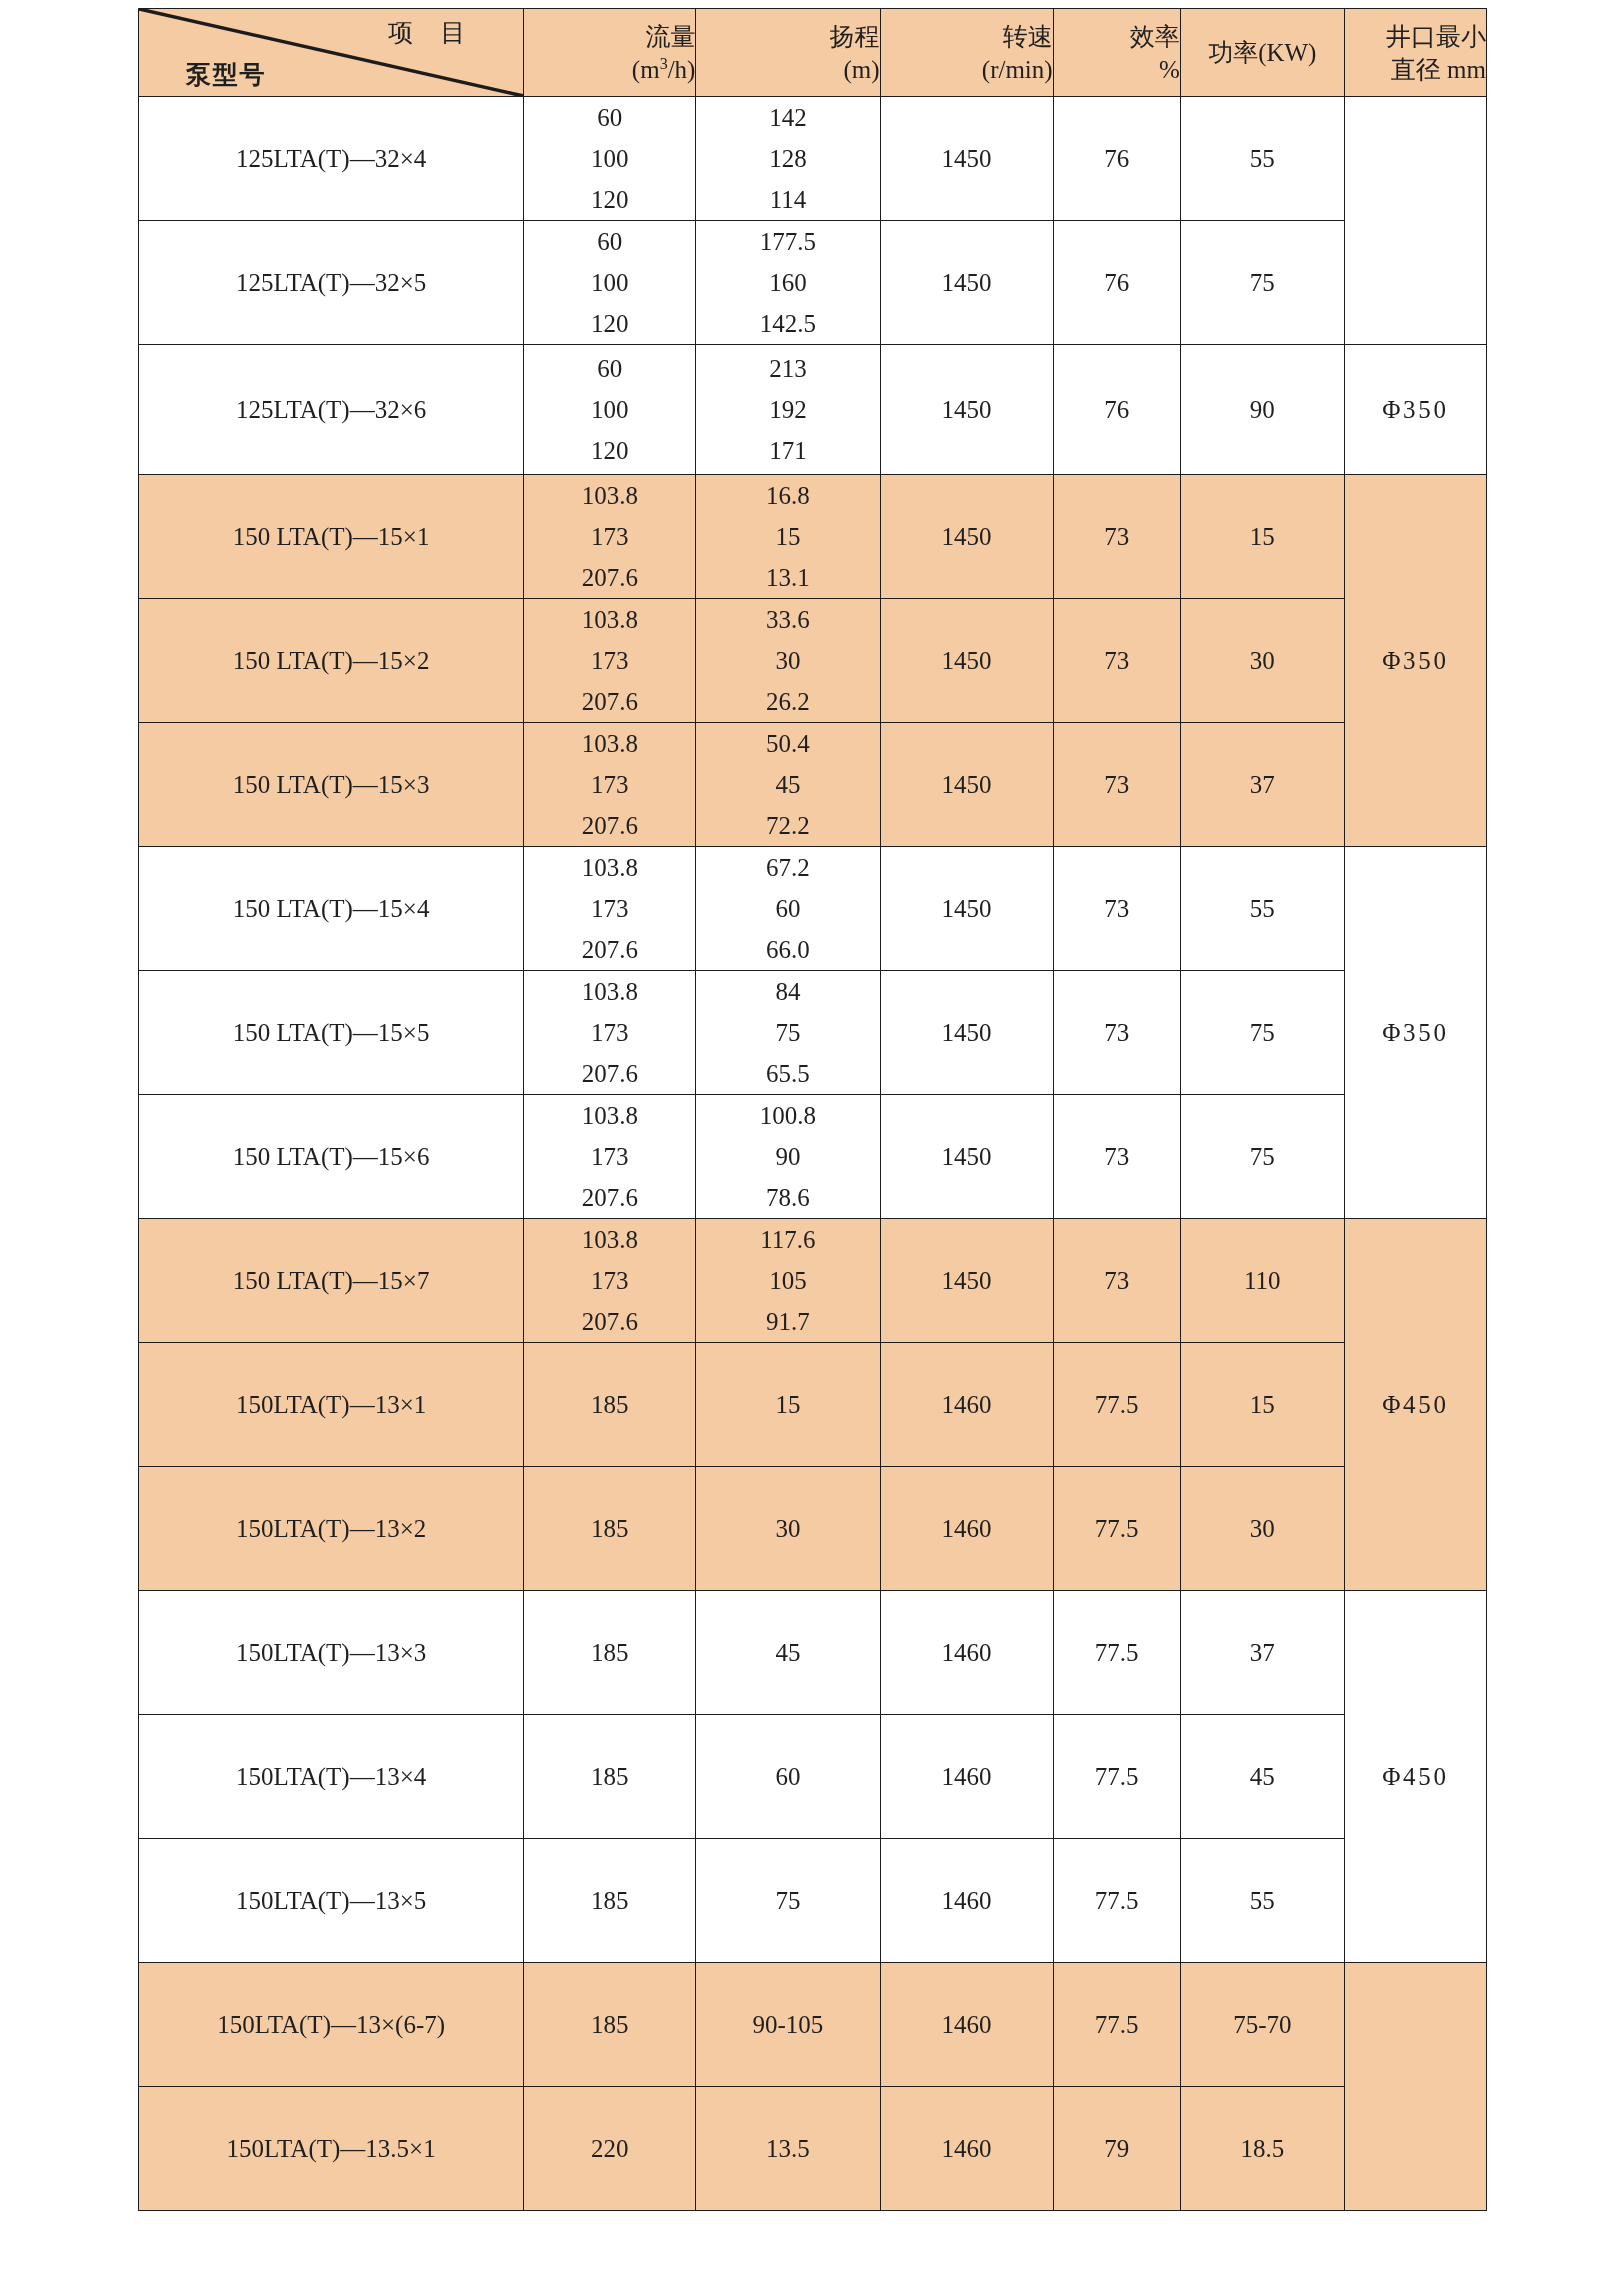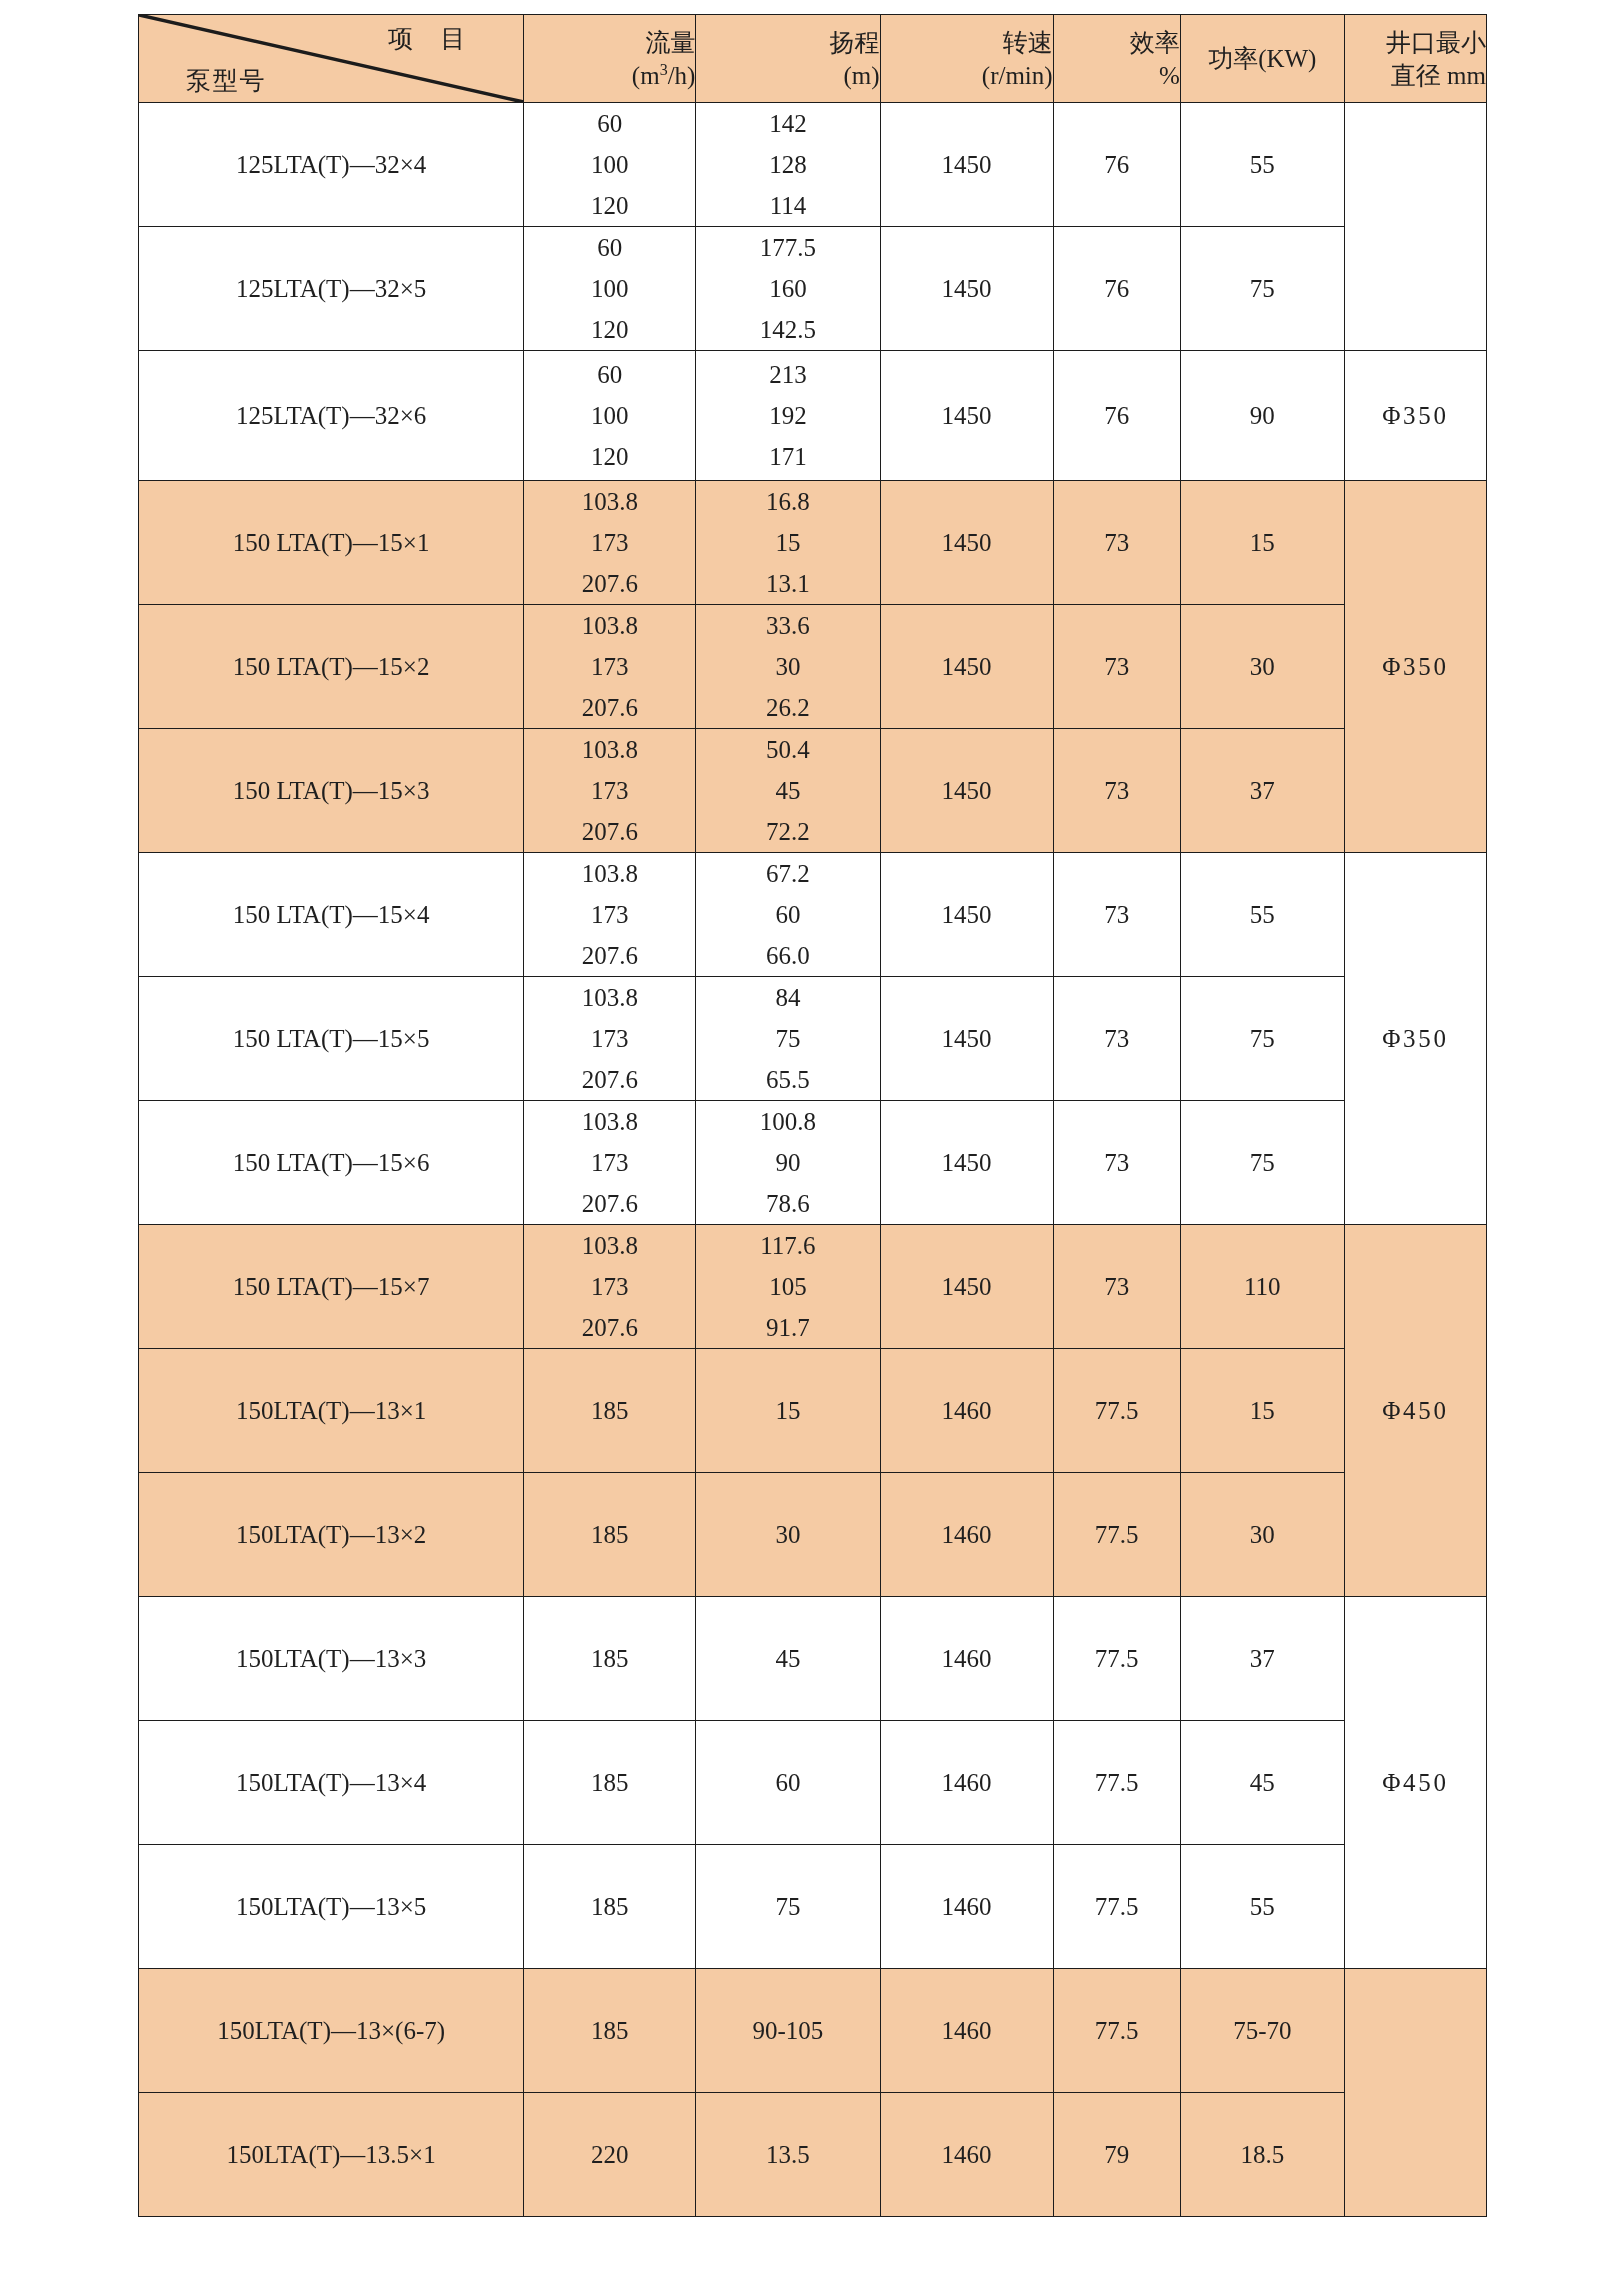--- a/index.html
+++ b/index.html
@@ -5,21 +5,21 @@
   html,body{margin:0;padding:0;}
   body{
     width:1620px;height:2291px;
     background:#ffffff;
     font-family:"Liberation Serif","DejaVu Serif",serif;
     color:#1f1f1f;
     overflow:hidden;
   }
   .page{position:relative;width:1620px;height:2291px;background:#ffffff;}
   table.pump-table{
-    position:absolute;left:138px;top:14px;
+    position:absolute;left:138px;top:8px;
     border-collapse:collapse;
     table-layout:fixed;
     width:1349px;
     background:#eab308;
   }
   .pump-table th,.pump-table td{
     border:1.8px solid #1c1c1c;
     text-align:center;
     vertical-align:middle;
     font-size:25px;
@@ -39,21 +39,21 @@
   .hdr2 sup{font-size:16px;line-height:0;}
   
   th.diag-cell{position:relative;}
   .diag-svg{position:absolute;left:0;top:0;width:100%;height:100%;display:block;}
   .diag-top{
     position:absolute;top:7.2px;right:47px;
     font-size:25px;letter-spacing:10.7px;
   }
   .diag-bottom{
     position:absolute;bottom:5.4px;left:47px;
-    font-size:25px;letter-spacing:1.8px;
+    font-size:25px;letter-spacing:1.8px;font-weight:bold;
   }
   td.well-cell{font-size:25px;letter-spacing:2.7px;margin-top:37px;}
 </style>
 </head>
 <body>
 
 <div class="page">
   <table class="pump-table">
     <colgroup>
       <col style="width:385px">

